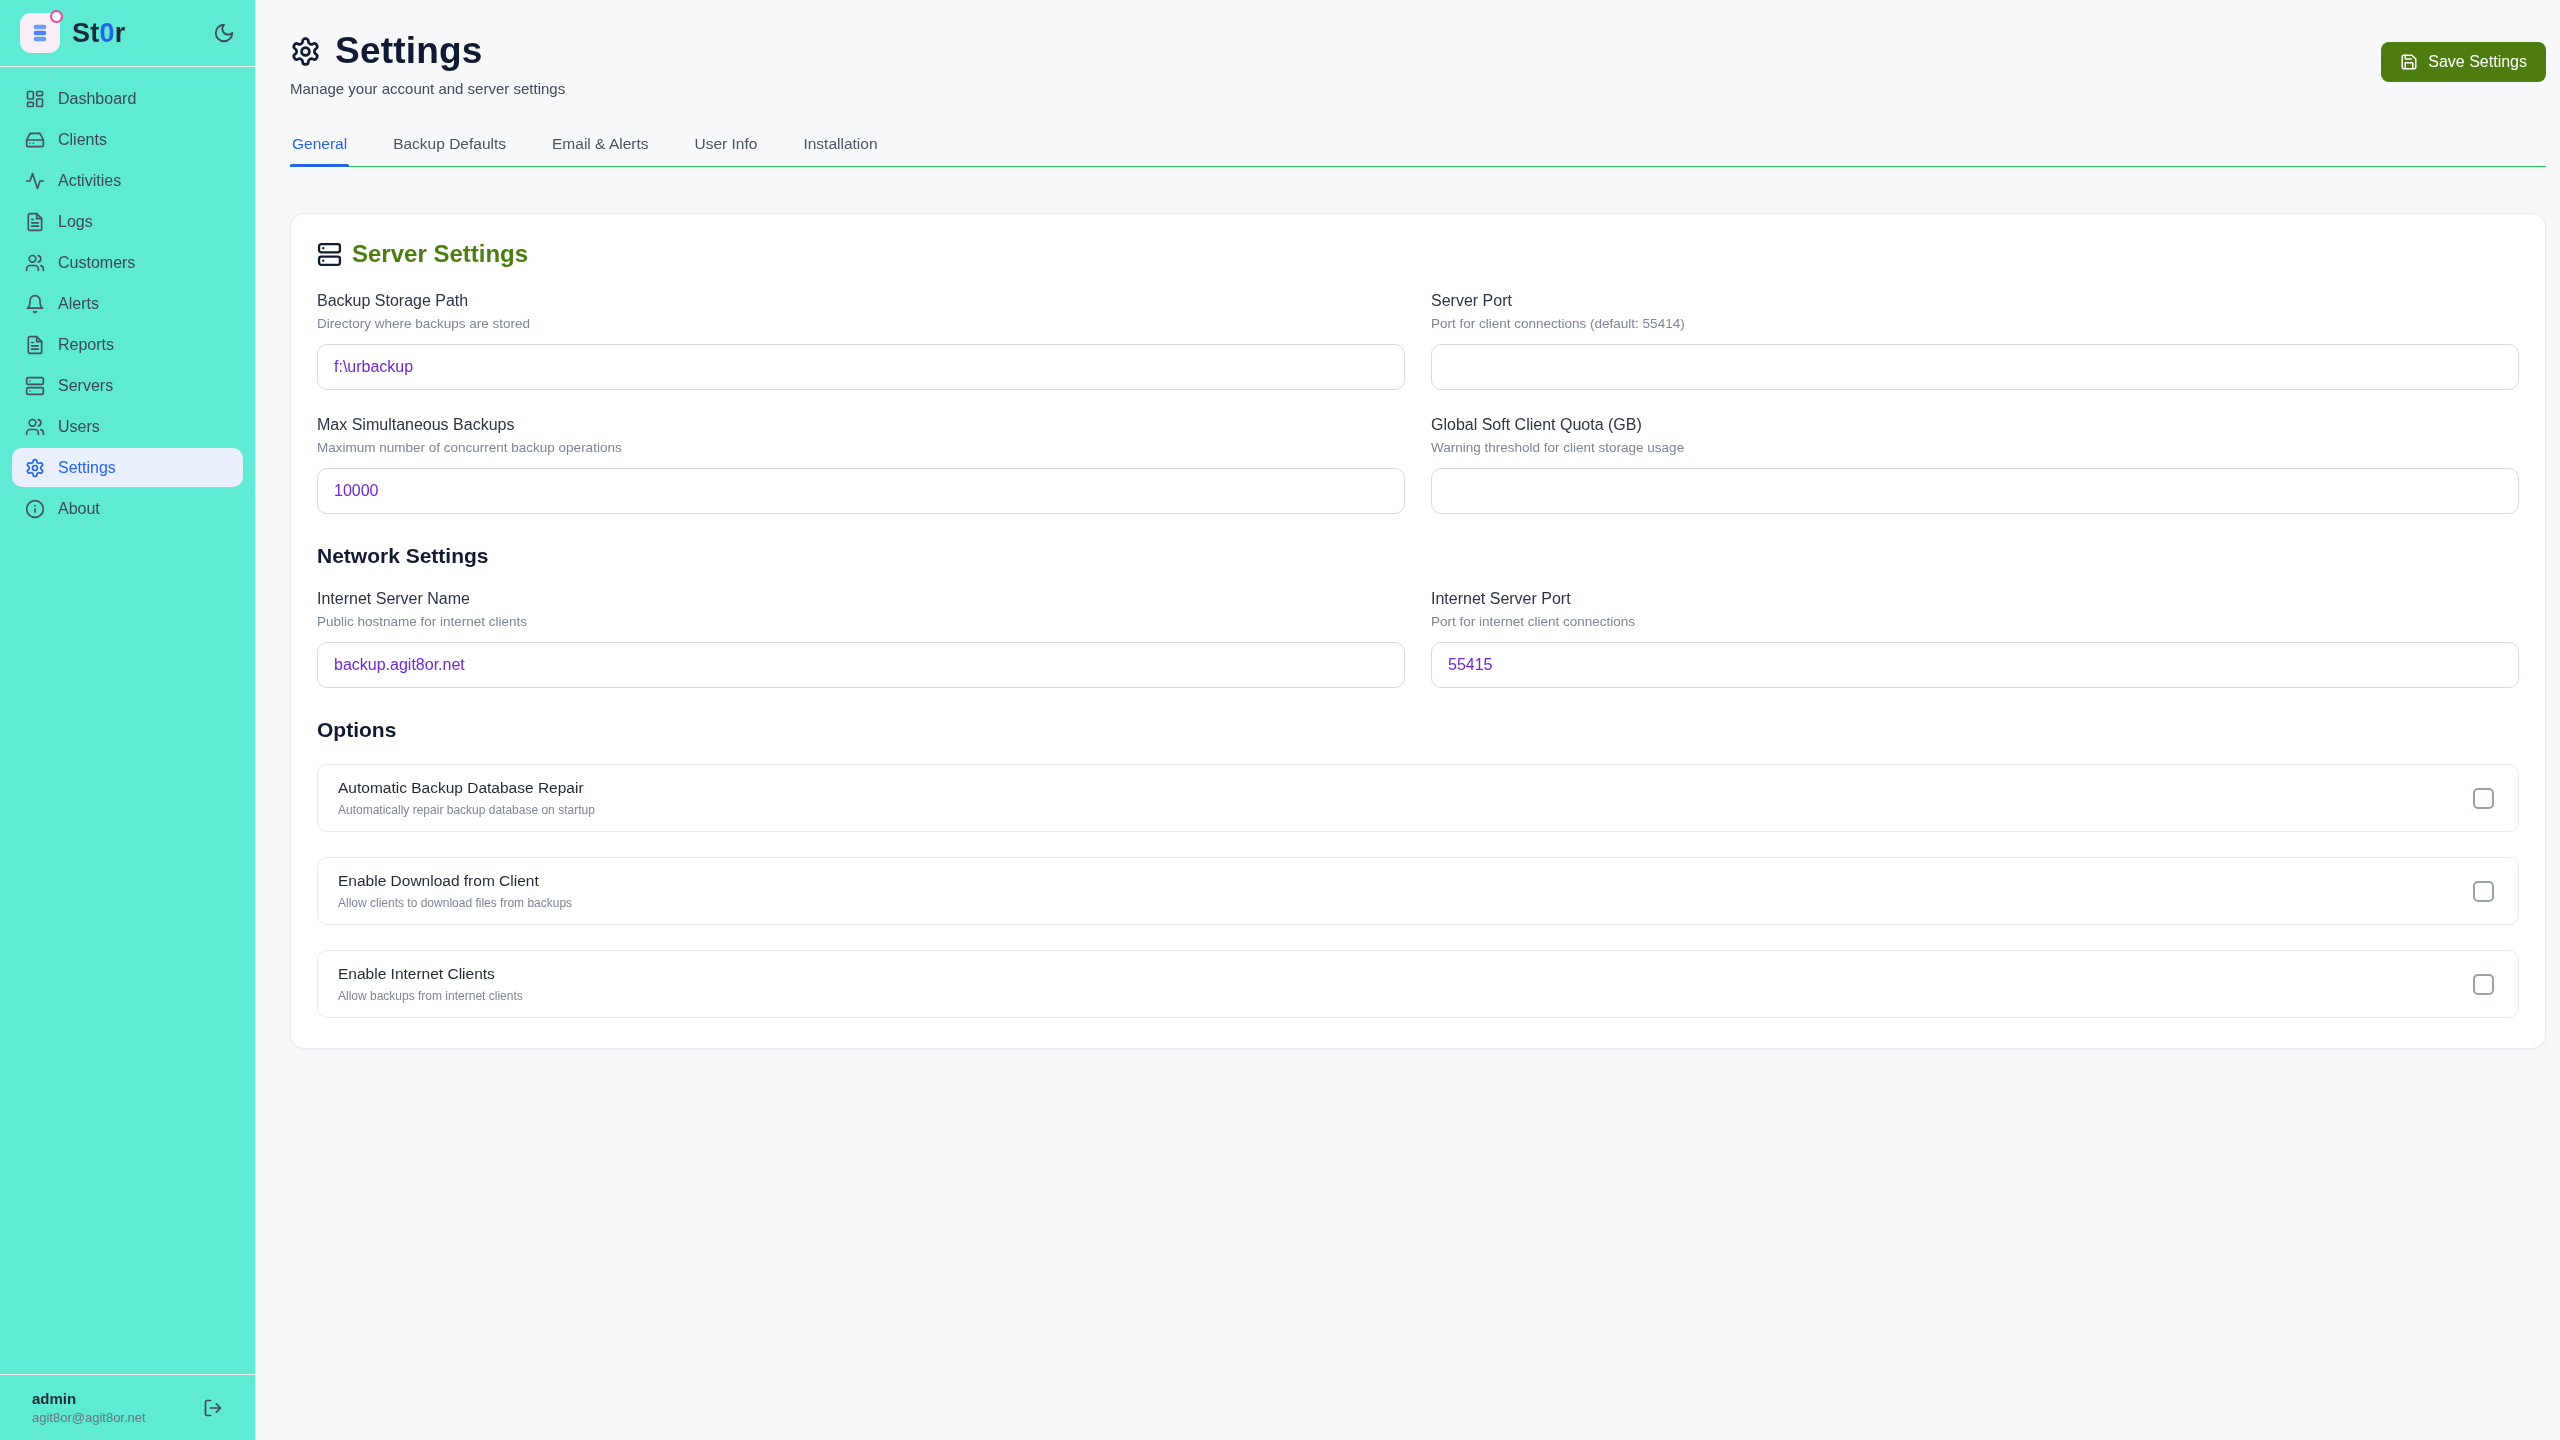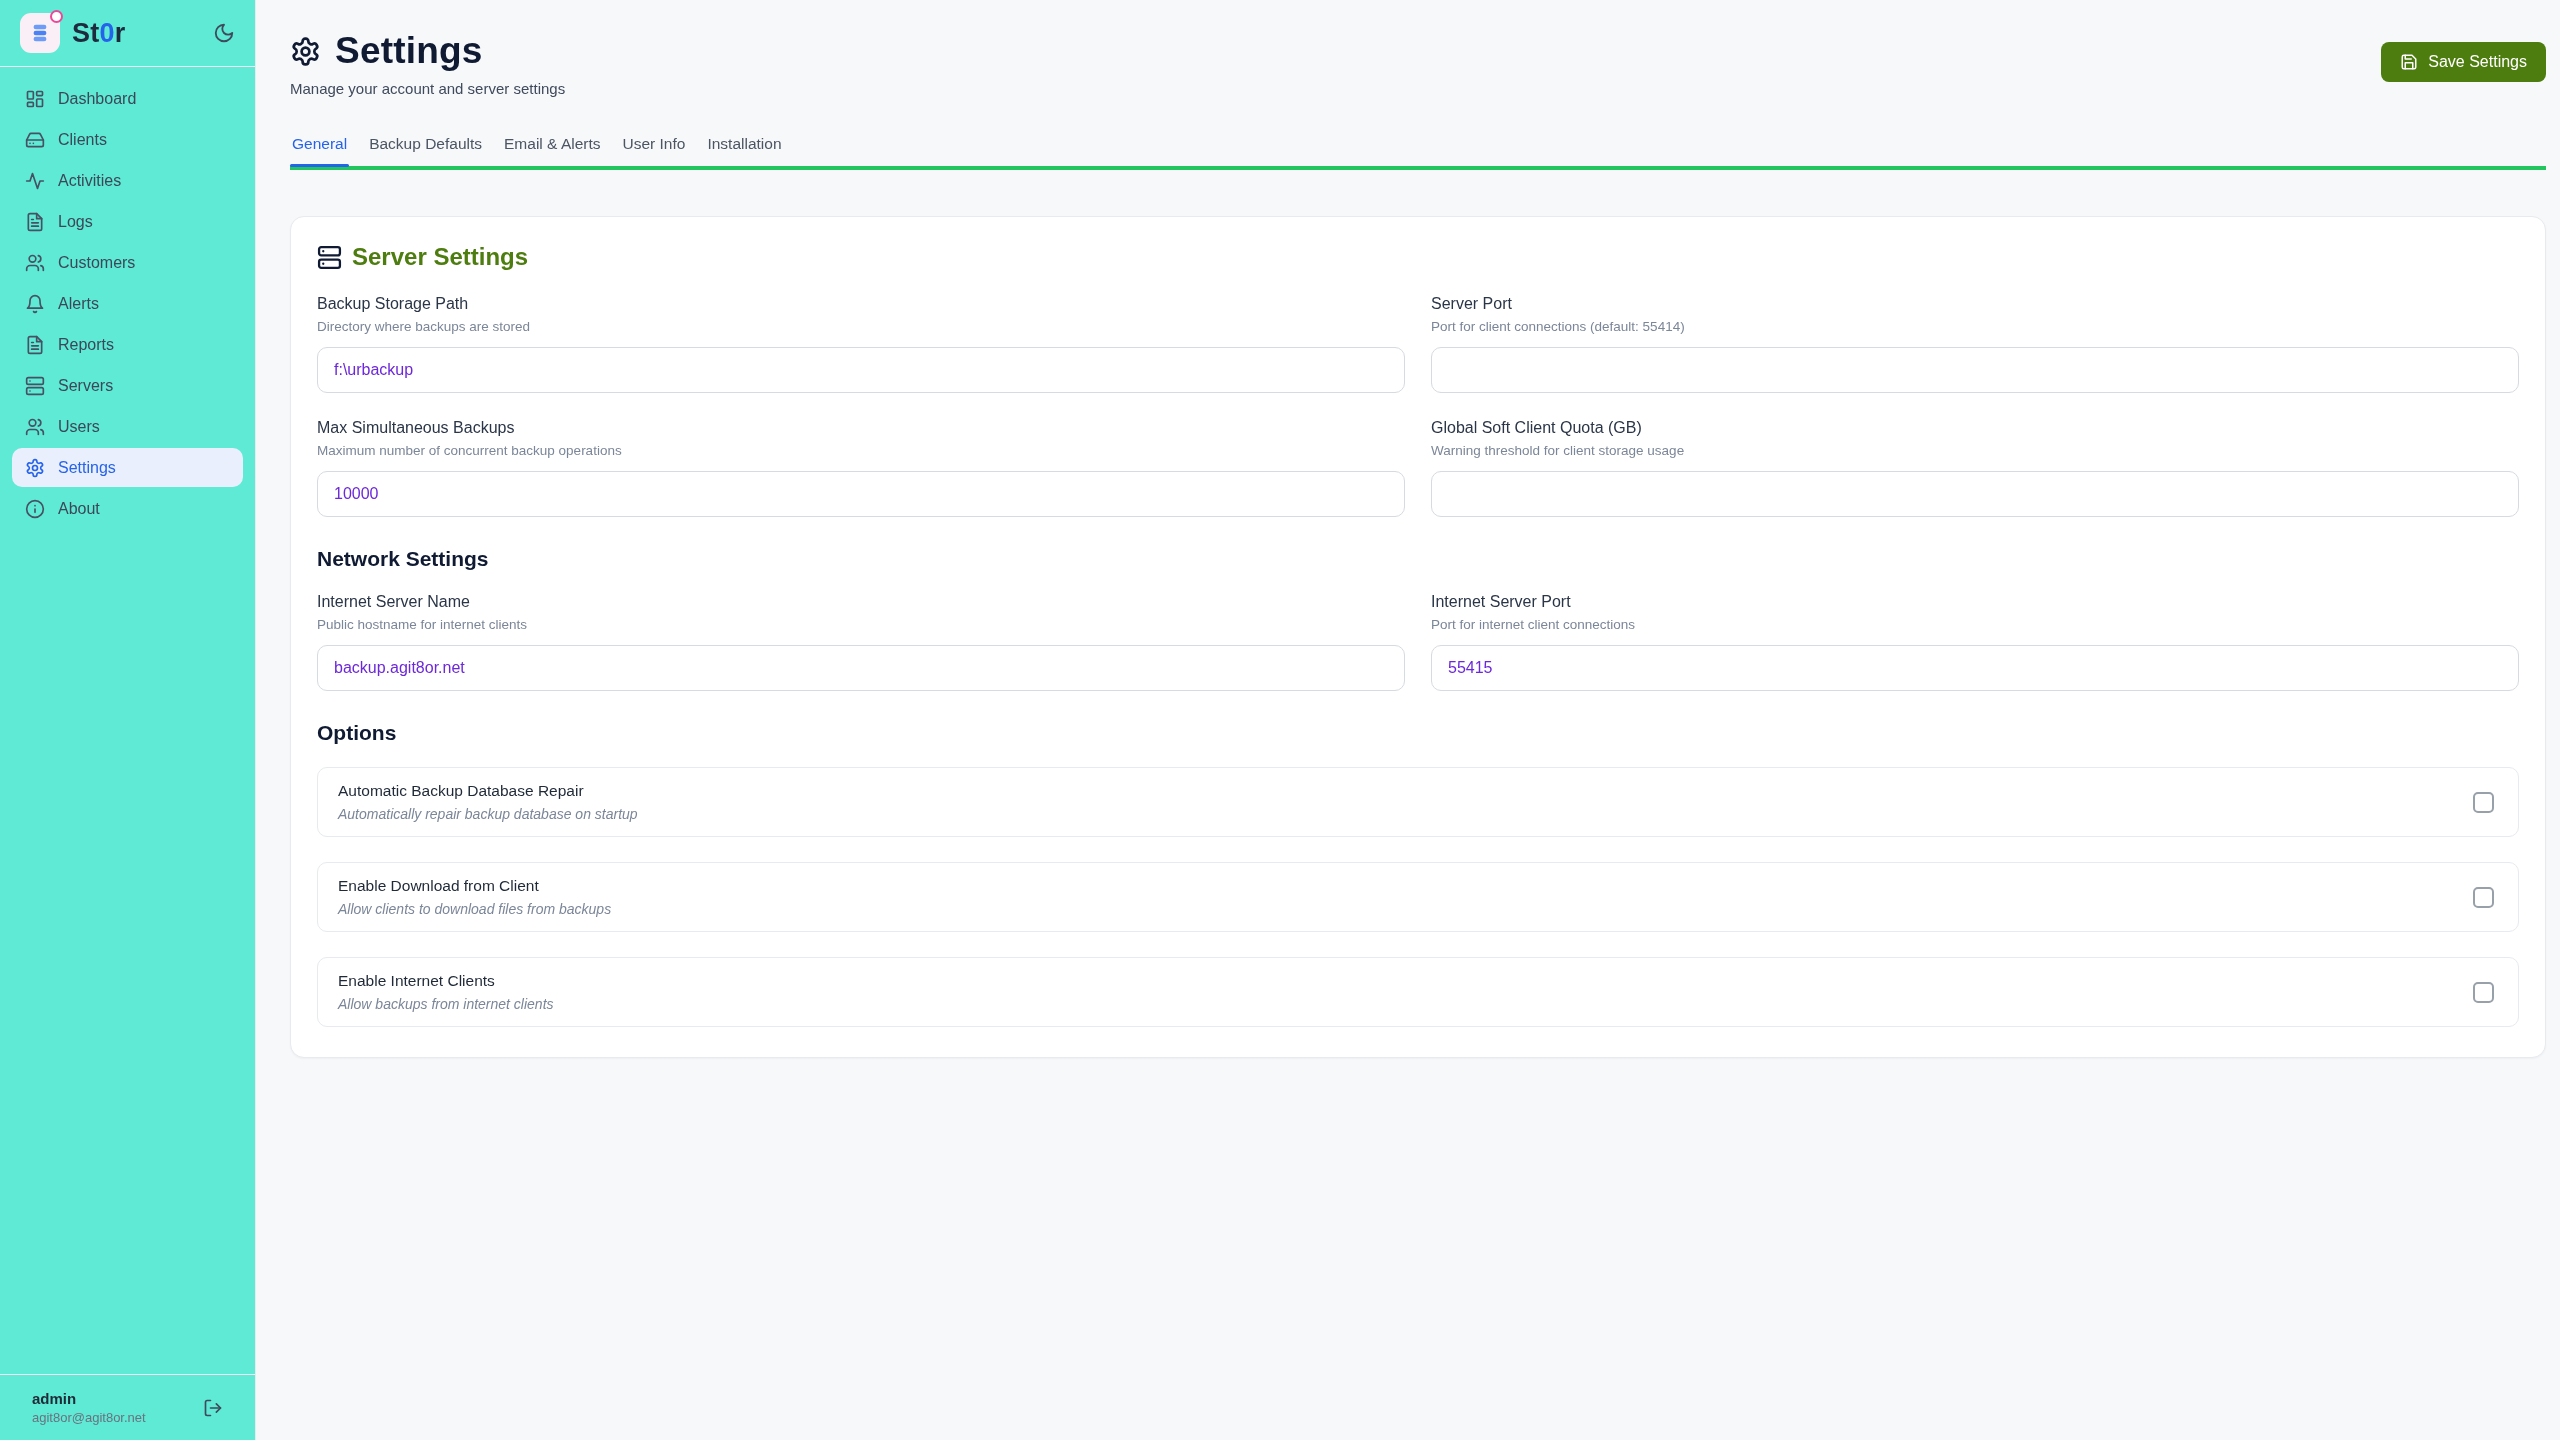--- a/index.html
+++ b/index.html
@@ -57,21 +57,21 @@
   .header-row { display:flex; align-items:flex-start; justify-content:space-between; }
   .title-row { display:flex; align-items:center; gap:14px; color:#101b33; }
   .page-title { font-size:37px; font-weight:800; color:#101b33; letter-spacing:.2px; }
   .subtitle { font-size:15px; color:#3f4a5c; margin-top:8px; }
   .save-btn {
     background:#4d7c0f; color:#ffffff; border:none; border-radius:8px;
     height:40px; padding:0 19px; font-size:16px; font-family:inherit;
     display:flex; align-items:center; gap:10px; cursor:pointer; margin-top:12px;
   }
 
-  .tabs { display:flex; gap:18px; margin-top:36px; border-bottom:4px solid #22c55e; width:fit-content; min-width:100%; }
+  .tabs { display:flex; gap:42px; margin-top:36px; border-bottom:1px solid #22c55e; width:fit-content; min-width:100%; }
   .tab { font-size:15.5px; color:#4b5563; padding:2px 2px 13px 2px; cursor:pointer; position:relative; white-space:nowrap; }
   .tab.active { color:#2563eb; }
   .tab.active::after {
     content:""; position:absolute; left:0; right:0; bottom:-1px; height:3px;
     background:#2563eb; border-radius:2px;
   }
 
   .card {
     background:#ffffff; border:1px solid #e7eaee; border-radius:14px;
     margin-top:46px; padding:26px 26px 30px 26px;
@@ -89,21 +89,21 @@
     padding:0 16px; font-size:16px; color:#6d28d9; background:#ffffff;
     font-family:inherit; outline:none;
   }
 
   .options-list { margin-top:22px; display:flex; flex-direction:column; gap:25px; }
   .option-row {
     border:1px solid #e7eaee; border-radius:10px;
     padding:14px 20px; display:flex; align-items:center; justify-content:space-between;
   }
   .option-label { font-size:15.5px; color:#1f2937; }
-  .option-help { font-size:14px; color:#7b8698; margin-top:6px;font-style:italic; }
+  .option-help { font-size:12px; color:#7b8698; margin-top:6px; }
   .checkbox {
     appearance:none; -webkit-appearance:none;
     width:21px; height:21px; border:2px solid #98a0aa; border-radius:5px;
     background:#ffffff; cursor:pointer; margin-right:4px;
   }
 </style>
 </head>
 <body>
 
 <aside class="sidebar">

